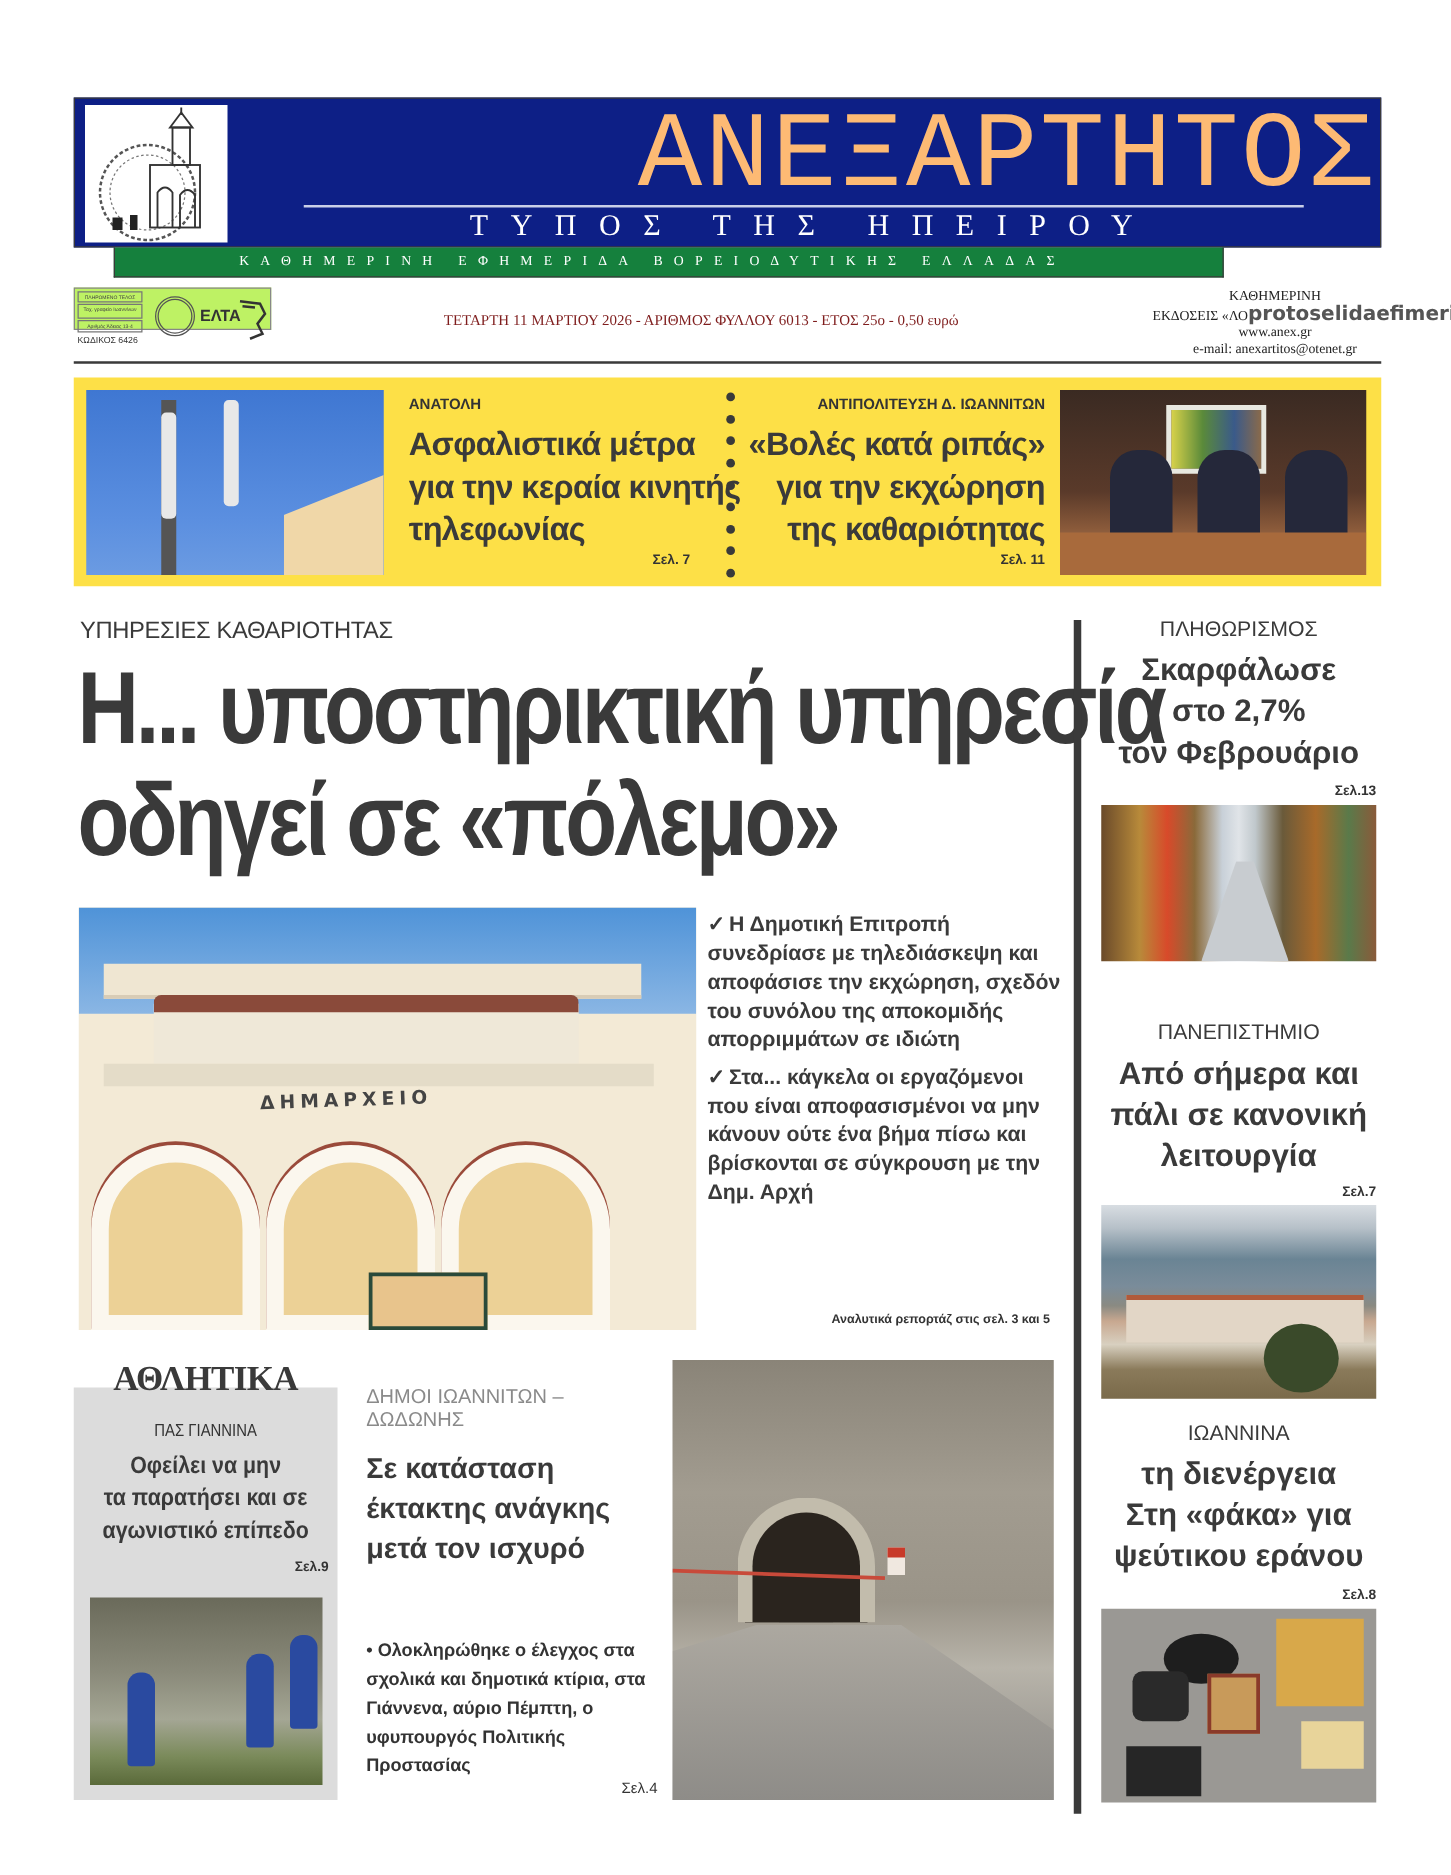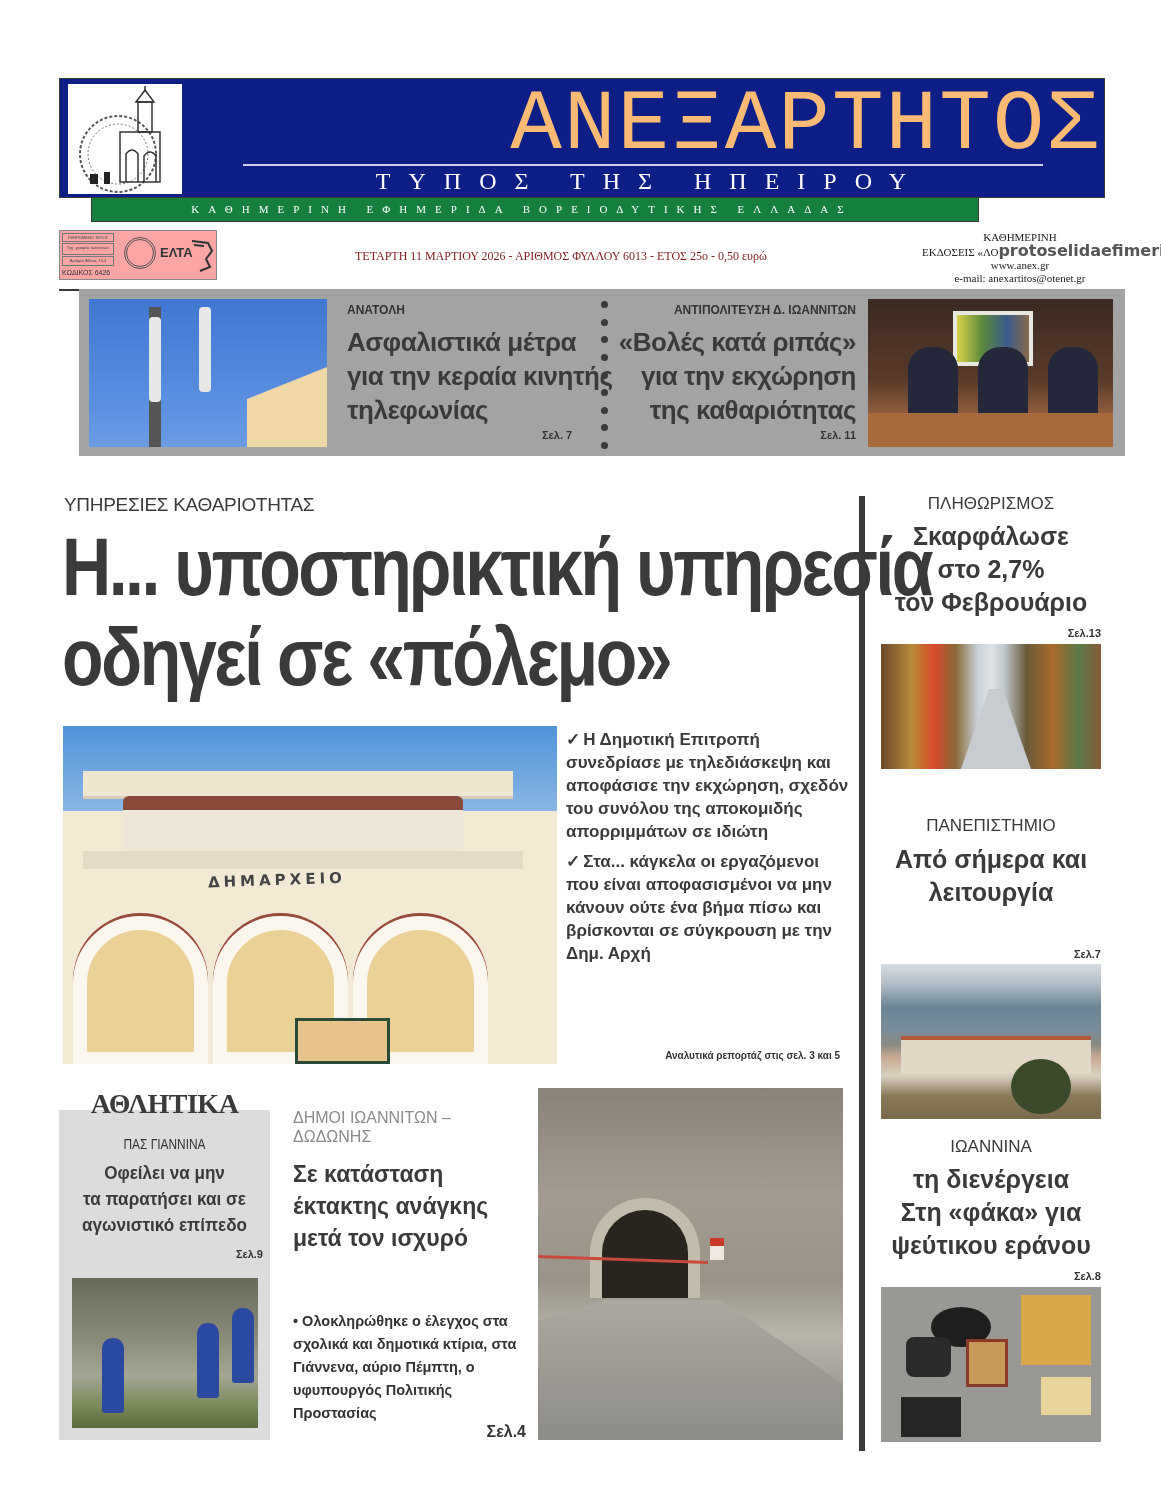--- a/index.html
+++ b/index.html
@@ -10,33 +10,33 @@
   
   .masthead { left: 59px; top: 78px; width: 1046px; height: 120px; background: #0d1f86; border: 1px solid #3a3a3a; }
   .logo-box { left: 8px; top: 5px; width: 114px; height: 110px; background: #ffffff; overflow: hidden; }
   .logo-title { left: 140px; top: 0; width: 900px; text-align: right; color: #fdba74; font-family: Liberation Mono, monospace; font-size: 86px; letter-spacing: 2px; line-height: 92px; }
   .logo-rule { left: 183px; top: 85px; width: 800px; height: 2px; background: #c9cfe8; }
   .logo-sub { left: 140px; top: 88px; width: 900px; text-align: center; color: #fff; font-family: "Liberation Serif", serif; font-size: 24px; letter-spacing: 18px; line-height: 28px; }
   .tagline-bar { left: 59px; top: 198px; width: 888px; height: 24px; background: #15803d; border: 1px solid #3a3a3a; border-top: none; margin-left: 32px; }
   .tagline { left: 0; top: 0; width: 860px; text-align: center; color: #fff; font-family: "Liberation Serif", serif; font-size: 11px; letter-spacing: 9px; line-height: 23px; }
 
   
-  .postage { left: 59px; top: 230px; width: 158px; height: 50px; border: 1px solid #888; background: #fca5a5; }
+  .postage { left: 59px; top: 230px; width: 158px; height: 34px; border: 1px solid #888; background: #bef264; }
   .postage-cell { position: absolute; left: 2px; width: 52px; border: 1px solid #777; font-size: 4px; text-align: center; line-height: 8px; color: #444; }
   .postage-code { position: absolute; left: 2px; top: 38px; font-size: 7px; color: #333; }
   .elta-seal { position: absolute; left: 64px; top: 6px; width: 32px; height: 32px; border-radius: 50%; border: 3px double #555; }
   .elta-text { position: absolute; left: 100px; top: 14px; font-size: 13px; font-weight: bold; color: #333; }
   .issue-line { left: 355px; top: 249px; font-family: "Liberation Serif", serif; font-size: 12px; color: #7f1d1d; white-space: nowrap; }
   .owner-block { left: 920px; top: 231px; width: 200px; font-family: "Liberation Serif", serif; font-size: 11px; line-height: 13px; color: #222; text-align: center; }
   .owner-line2 { text-align: left; padding-left: 2px; white-space: nowrap; }
   .watermark { font-family: "DejaVu Sans", sans-serif; font-weight: bold; font-size: 16px; color: #555; }
   .header-rule { left: 59px; top: 289px; width: 1046px; height: 2px; background: #3a3a3a; }
 
   
-  .teaser-strip { left: 59px; top: 289px; width: 1046px; height: 167px; background: #a3a3a3; margin-left: 20px; }
+  .teaser-strip { left: 59px; top: 302px; width: 1046px; height: 167px; background: #fde047; }
   .photo { position: absolute; overflow: hidden; }
   .antenna-photo { left: 10px; top: 10px; width: 238px; height: 148px; background: linear-gradient(180deg,#3f77d2 0%,#5b8fe0 70%,#6b9be2 100%); }
   .antenna-wall { position: absolute; right: 0; bottom: 0; width: 80px; height: 80px; background: #f0d7a8; clip-path: polygon(100% 0, 100% 100%, 0 100%, 0 40%); }
   .antenna-pole { position: absolute; left: 60px; top: 8px; width: 12px; height: 140px; background: #555; }
   .antenna-panel { position: absolute; width: 12px; height: 85px; background: #e8e8e8; border-radius: 4px; }
   .kicker { position: absolute; font-family: "Liberation Sans", sans-serif; font-weight: bold; font-size: 12px; color: #333; text-transform: none; }
   .teaser-head { position: absolute; font-family: "Liberation Sans", sans-serif; font-weight: bold; font-size: 26px; line-height: 34px; color: #3a3a3a; letter-spacing: -0.5px; }
   .page-ref { position: absolute; font-weight: bold; font-size: 11px; color: #333; }
   .dots { left: 520px; top: 12px; width: 10px; height: 148px; display: flex; flex-direction: column; justify-content: space-between; align-items: center; }
   .dot { width: 7px; height: 7px; border-radius: 50%; background: #3a3a3a; }
@@ -81,21 +81,21 @@
   .sports-kicker { left: 59px; top: 1136px; width: 211px; text-align: center; font-size: 14px; color: #333; transform: scaleX(0.85); }
   .sports-head { left: 59px; top: 1160px; width: 211px; text-align: center; font-weight: bold; font-size: 19px; line-height: 26px; color: #3a3a3a; transform: scaleX(0.9); }
   .sports-ref { left: 59px; top: 1248px; width: 204px; text-align: right; font-size: 11px; font-weight: bold; color: #333; }
   .sports-photo { left: 72px; top: 1278px; width: 186px; height: 150px; background: linear-gradient(180deg,#6a6a5a 0%,#8a8a7a 40%,#a4a694 65%,#7a8a5a 85%,#5a6a3a 100%); }
   .player { position: absolute; width: 22px; height: 75px; border-radius: 10px 10px 3px 3px; background: #2a4aa0; }
 
   
   .quake-kicker { left: 293px; top: 1108px; width: 240px; font-size: 16px; line-height: 19px; color: #8a8a8a; }
   .quake-head { left: 293px; top: 1158px; width: 240px; font-weight: bold; font-size: 23px; line-height: 32px; color: #3a3a3a; }
   .quake-body { left: 293px; top: 1310px; width: 240px; font-weight: bold; font-size: 14.5px; line-height: 23px; color: #333; }
-  .quake-ref { left: 293px; top: 1423px; width: 233px; text-align: right; font-size: 16px; font-weight: bold; color: #333; }
+  .quake-ref { left: 293px; top: 1423px; width: 233px; text-align: right; font-size: 12px; font-weight: normal; color: #333; }
   .gate-photo { left: 538px; top: 1088px; width: 305px; height: 352px; background: linear-gradient(180deg,#8a8478 0%,#a29c90 30%,#9a9488 55%,#b8b4aa 70%,#8a8884 100%); }
   .gate-arch { position: absolute; left: 52px; top: 110px; width: 110px; height: 100px; border-radius: 55px 55px 0 0; background: #2a241e; border: 12px solid #c2bcac; border-bottom: none; }
   .gate-tape { position: absolute; left: 0; top: 170px; width: 170px; height: 3px; background: #c84a3a; transform: rotate(2deg); }
   .gate-sign { position: absolute; left: 172px; top: 150px; width: 14px; height: 22px; background: #f0e8e0; border-top: 8px solid #c83a2a; }
   .gate-road { position: absolute; left: 0; bottom: 0; width: 100%; height: 140px; background: linear-gradient(180deg,#aca8a0,#8e8c88); clip-path: polygon(22% 0, 60% 0, 100% 60%, 100% 100%, 0 100%, 0 15%); }
 </style>
 </head>
 <body>
 
 <div class="abs masthead">
@@ -215,20 +215,21 @@
   <div>τον Φεβρουάριο</div>
 </div>
 <div class="side-ref" style="left:881px;top:627px;">Σελ.13</div>
 <div class="side-photo market-photo">
   <div class="market-floor"></div>
 </div>
 
 <div class="side-kicker" style="left:875px;top:816px;">ΠΑΝΕΠΙΣΤΗΜΙΟ</div>
 <div class="side-head" style="left:875px;top:843px;">
   <div>Από σήμερα και</div>
+  <div>πάλι σε κανονική</div>
   <div>λειτουργία</div>
 </div>
 <div class="side-ref" style="left:881px;top:948px;">Σελ.7</div>
 <div class="side-photo campus-photo">
   <div class="campus-bldg"></div>
   <div class="campus-tree"></div>
 </div>
 
 <div class="side-kicker" style="left:875px;top:1137px;">ΙΩΑΝΝΙΝΑ</div>
 <div class="side-head" style="left:875px;top:1163px;">

